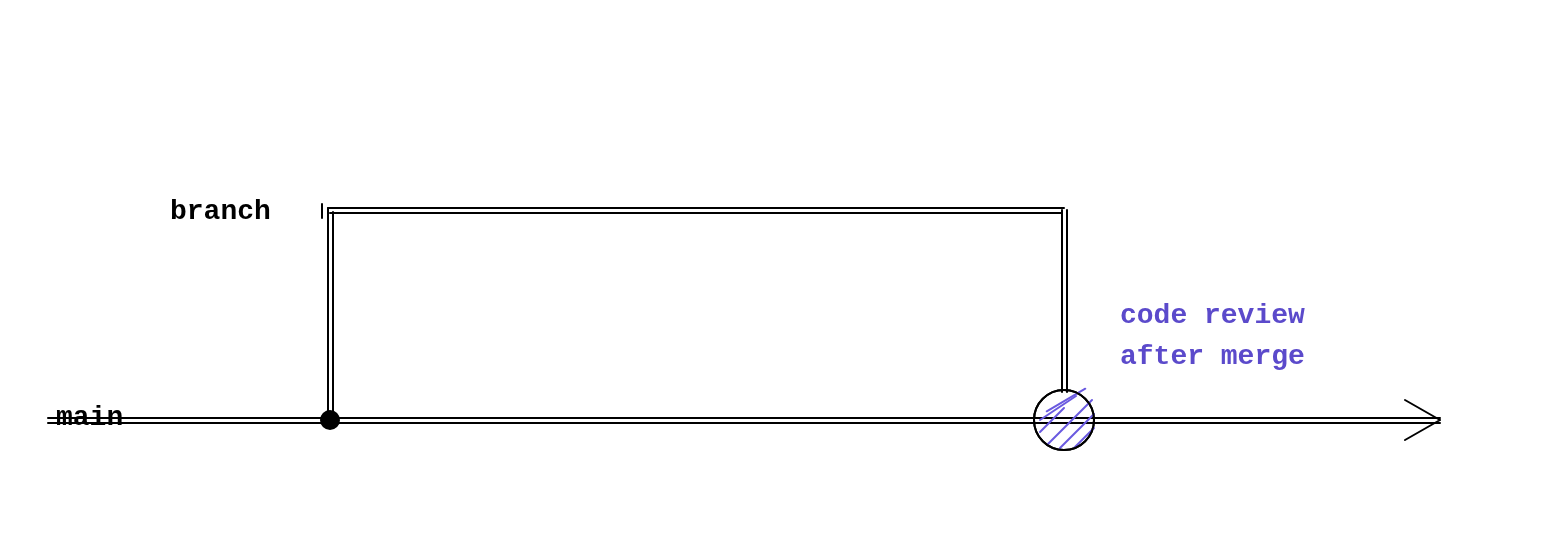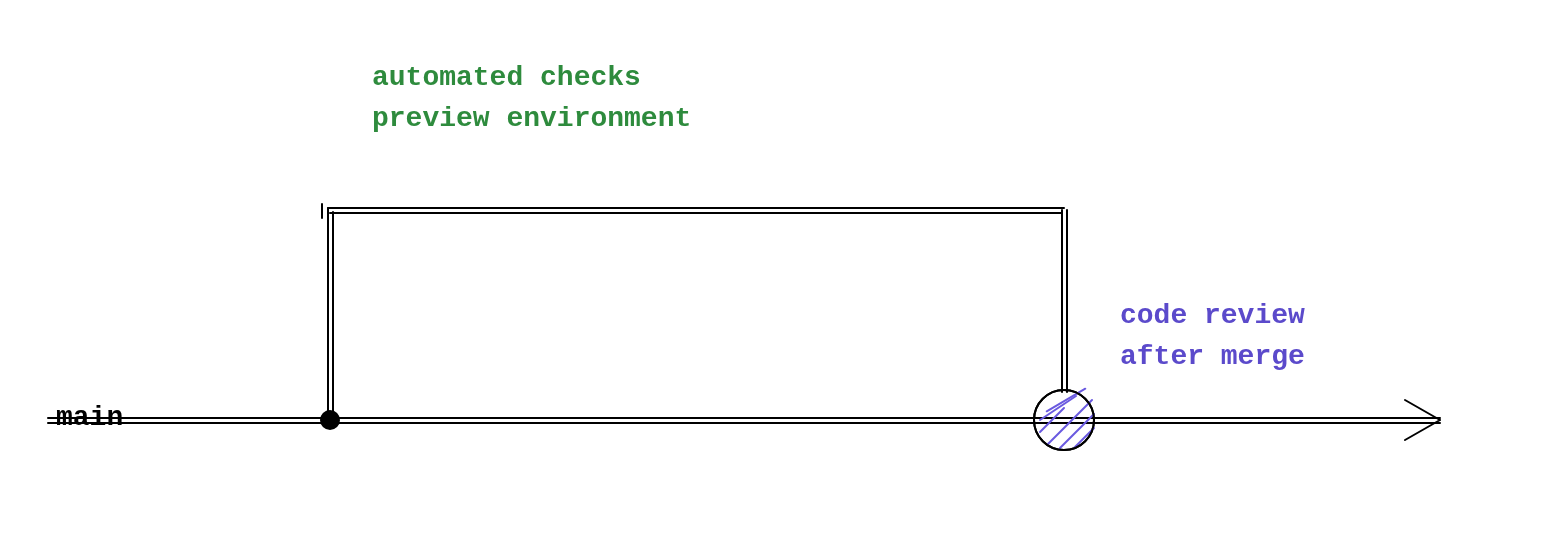--- a/index.html
+++ b/index.html
@@ -99,20 +99,19 @@
       <line class="hatch" x1="1048" y1="444" x2="1092" y2="400"></line>
       <line class="hatch" x1="1060" y1="448" x2="1094" y2="414"></line>
       <line class="hatch" x1="1074" y1="448" x2="1094" y2="428"></line>
 
       <circle cx="1064" cy="420" r="30" fill="none" class="sketch"></circle>
     </g>
   </svg>
 
   <div class="label label-main">main</div>
 
+  <div class="label label-branch">branch</div>
 
-  <div class="label label-checks">automated checks
-preview environment</div>
 
   <div class="label label-review">code review
 after merge</div>
 
 </div>
 
 </body></html>

